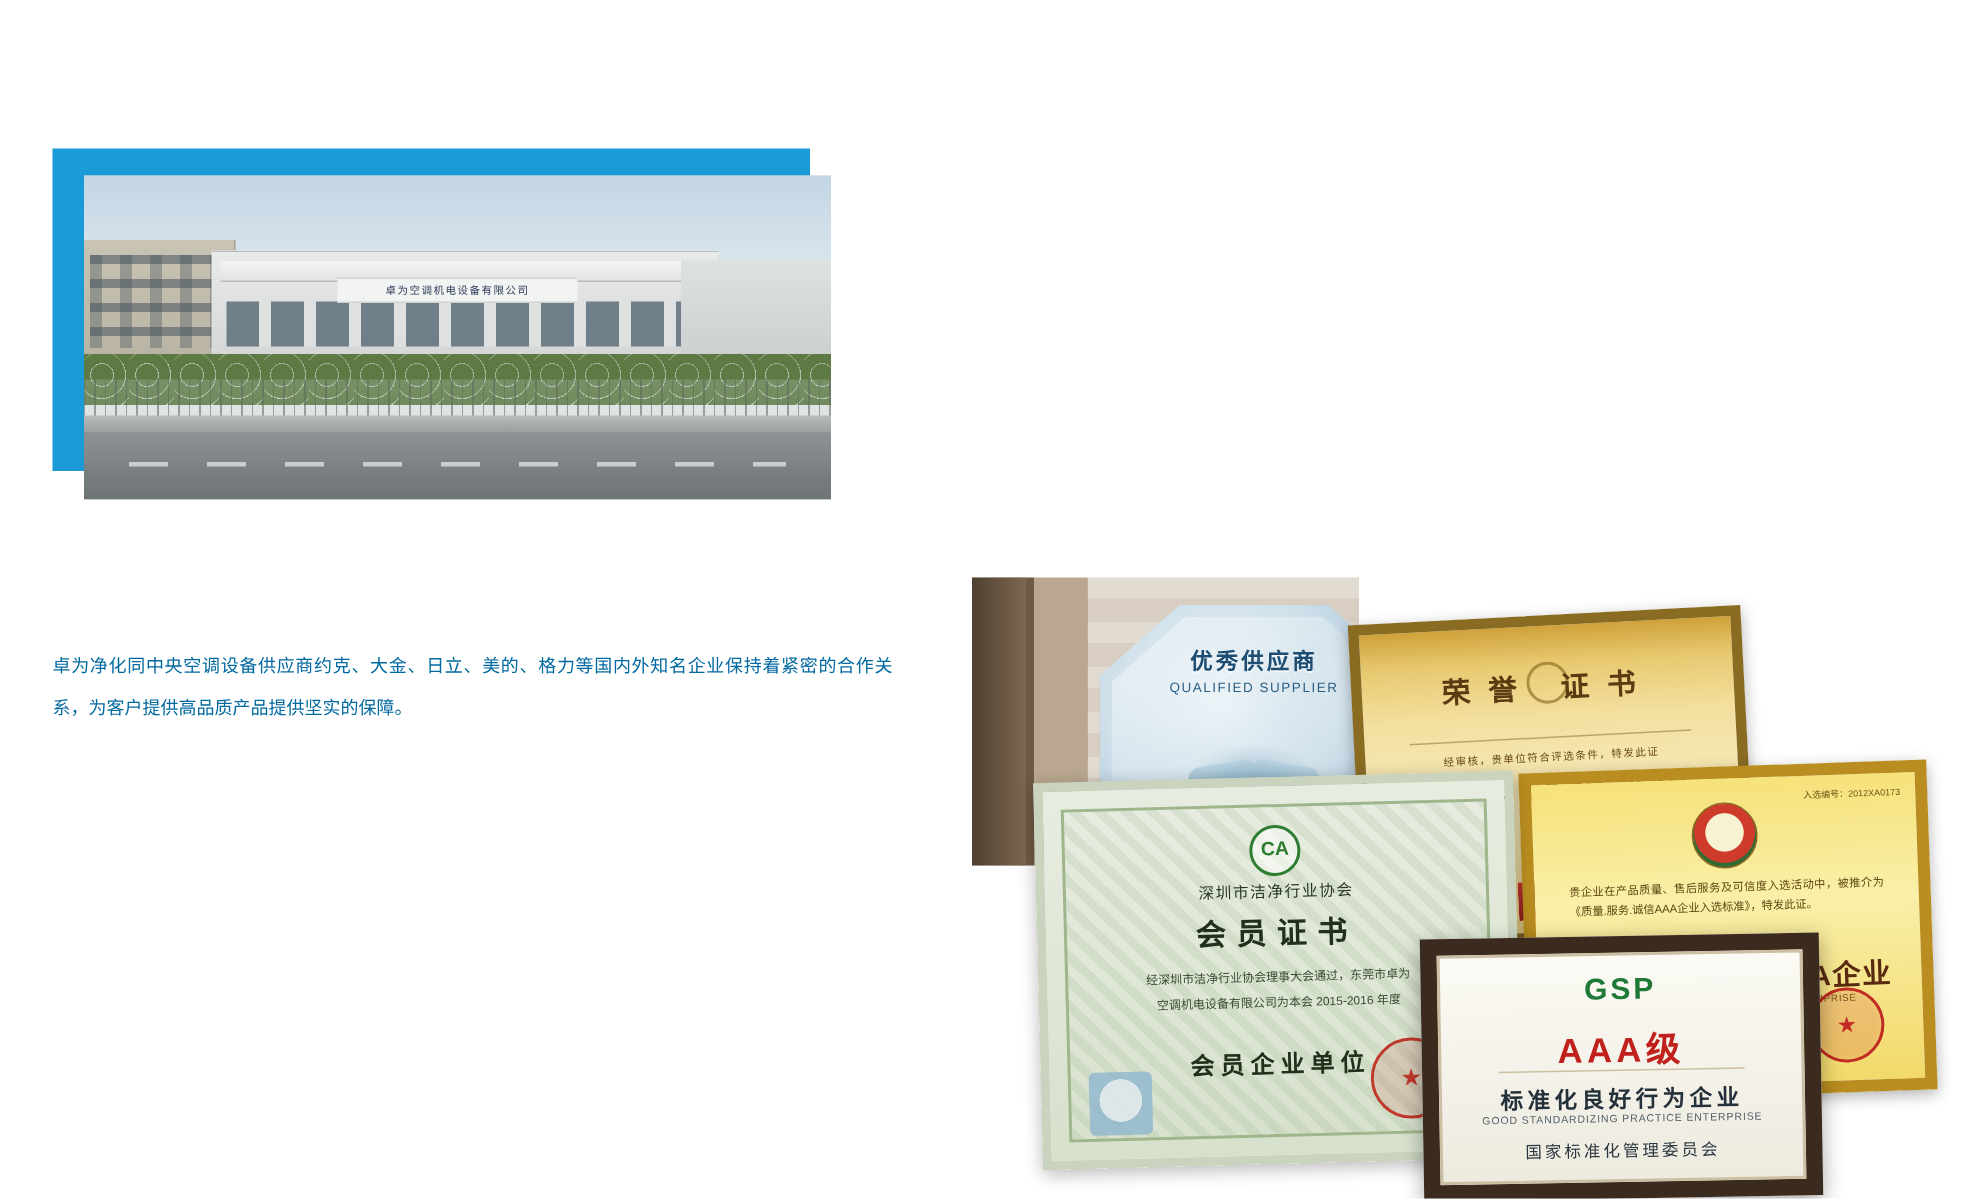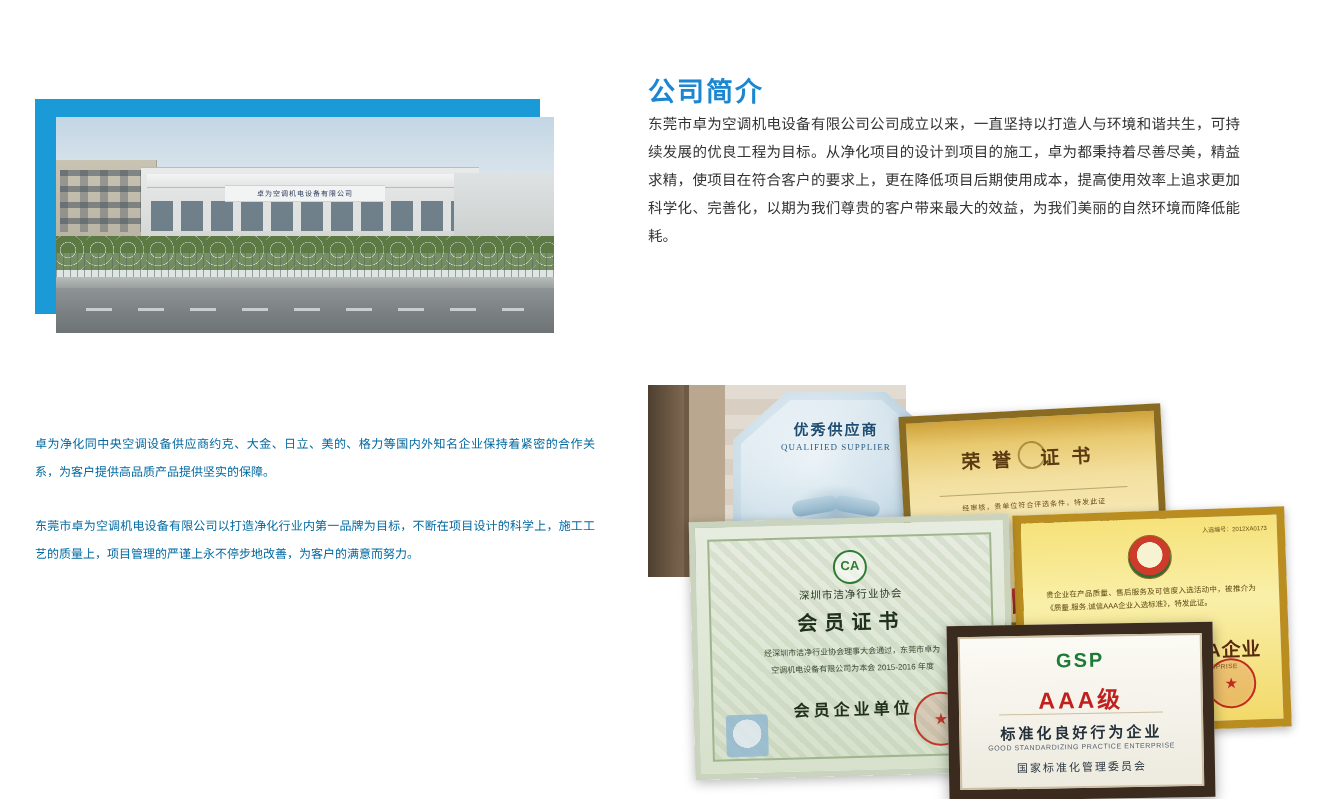--- a/index.html
+++ b/index.html
@@ -207,39 +207,39 @@
     background: linear-gradient(to right, #4e3f30, #7d6850);
   }
   .cert-backdrop::after {
     content: "";
     position: absolute; left: 30%; top: 0; width: 70%; height: 100%;
     background: repeating-linear-gradient(to bottom, rgba(255,255,255,.25) 0 14px, rgba(0,0,0,0) 14px 30px);
   }
 
   
   .cert-trophy {
-    left: 85px; top: 7px; width: 206px; height: 184px;
+    left: 85px; top: 18px; width: 206px; height: 184px;
     background: radial-gradient(ellipse at 40% 35%, #eaf2f7 0%, #cfe0ea 45%, #a9c6d8 75%, #8fb2c8 100%);
     clip-path: polygon(26% 0%, 74% 0%, 100% 26%, 100% 74%, 74% 100%, 26% 100%, 0% 74%, 0% 26%);
     box-shadow: 0 4px 14px rgba(0,0,0,.28);
   }
   .cert-trophy .facet {
     position: absolute; inset: 8px;
     clip-path: polygon(26% 0%, 74% 0%, 100% 26%, 100% 74%, 74% 100%, 26% 100%, 0% 74%, 0% 26%);
     background: linear-gradient(135deg, rgba(255,255,255,.55), rgba(255,255,255,0) 45%),
                 linear-gradient(-135deg, rgba(255,255,255,.35), rgba(255,255,255,0) 40%);
   }
   .cert-trophy .t1 {
     position: absolute; left: 0; right: 0; top: 26px; text-align: center;
     font-size: 15px; font-weight: bold; color: #1d4d73; letter-spacing: 2px;
     text-shadow: 0 1px 0 rgba(255,255,255,.7);
   }
   .cert-trophy .t2 {
     position: absolute; left: 0; right: 0; top: 50px; text-align: center;
-    font-size: 9px; color: #2b5f85; letter-spacing: 1px; font-family: Liberation Serif, serif;
+    font-size: 9px; color: #2b5f85; letter-spacing: 1px;
   }
   .cert-trophy .hands {
     position: absolute; left: 50%; top: 92px; transform: translateX(-50%);
     width: 88px; height: 46px;
     background: radial-gradient(ellipse at 50% 60%, rgba(120,160,185,.55), rgba(120,160,185,0) 70%);
   }
   .cert-trophy .hands::before,
   .cert-trophy .hands::after {
     content: "";
     position: absolute; top: 14px; width: 46px; height: 16px; border-radius: 8px;
@@ -449,30 +449,27 @@
         <div class="tree-row"></div>
         <div class="fence"></div>
         <div class="curb"></div>
         <div class="road"></div>
       </div>
     </div>
   </div>
 
   <div class="left-text">
     <p>卓为净化同中央空调设备供应商约克、大金、日立、美的、格力等国内外知名企业保持着紧密的合作关系，为客户提供高品质产品提供坚实的保障。</p>
-    <p>东莞市卓为空调机电设备有限公司以打造净化行业内第一品牌为目标，不断在项目设计的科学上，施工工艺的质量上，项目管理的严谨上永不停步地改善，为客户的满意而努力。</p>
   </div>
 </div>
 
 <div class="right-col">
 
-  <h1 class="section-title">公司简介</h1>
 
   <div class="intro-body">
-    <p>东莞市卓为空调机电设备有限公司公司成立以来，一直坚持以打造人与环境和谐共生，可持续发展的优良工程为目标。从净化项目的设计到项目的施工，卓为都秉持着尽善尽美，精益求精，使项目在符合客户的要求上，更在降低项目后期使用成本，提高使用效率上追求更加科学化、完善化，以期为我们尊贵的客户带来最大的效益，为我们美丽的自然环境而降低能耗。</p>
   </div>
 
   <div class="certs">
 
     <div class="cert cert-backdrop"></div>
 
     <div class="cert cert-trophy">
       <div class="facet"></div>
       <div class="t1">优秀供应商</div>
       <div class="t2">QUALIFIED SUPPLIER</div>

